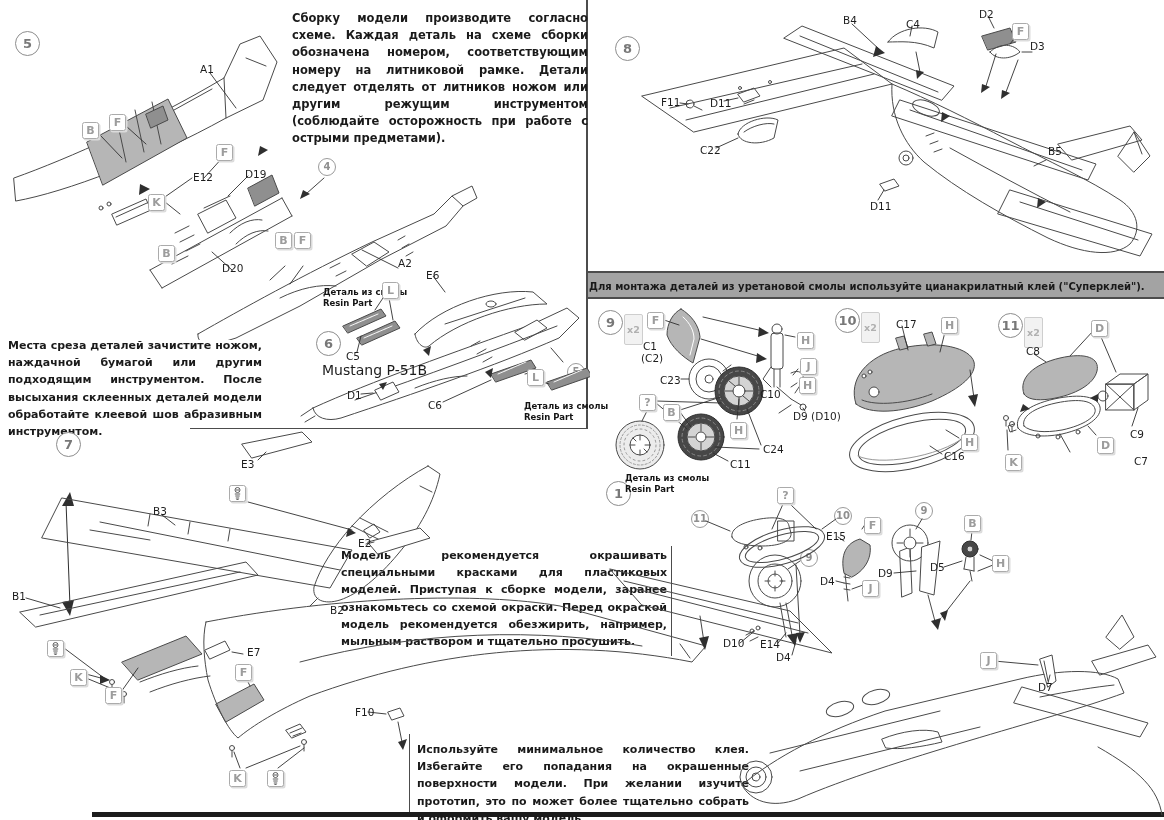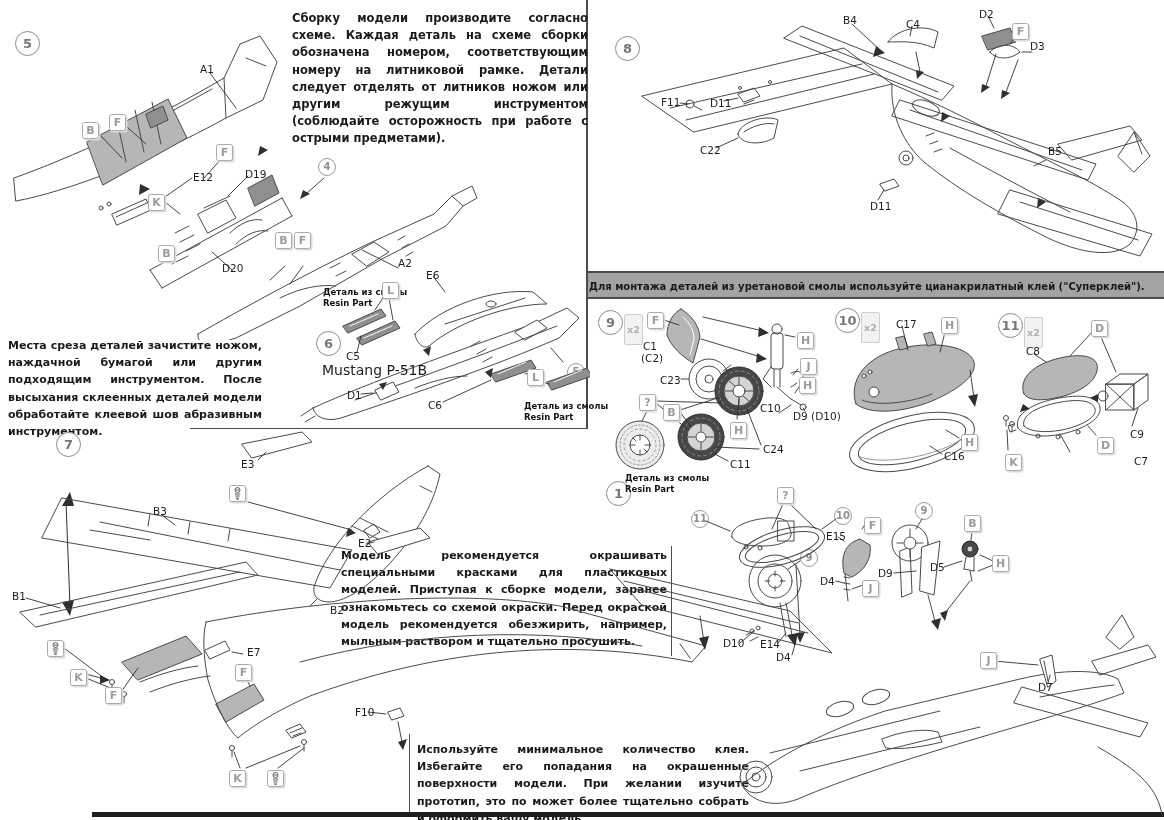--- a/index.html
+++ b/index.html
@@ -339,21 +339,21 @@
 
   <span class="pbox" style="left:647px;top:312px">F</span>
   <span class="plabel" style="left:643px;top:340px">C1</span>
   <span class="plabel" style="left:641px;top:352px">(C2)</span>
   <span class="plabel" style="left:660px;top:374px">C23</span>
   <span class="pbox" style="left:639px;top:394px">?</span>
   <span class="pbox" style="left:663px;top:404px">B</span>
   <span class="pbox" style="left:797px;top:332px">H</span>
   <span class="pbox" style="left:800px;top:358px">J</span>
   <span class="pbox" style="left:799px;top:377px">H</span>
-  <span class="plabel" style="left:760px;top:402px">C10</span>
+  <span class="plabel" style="left:760px;top:388px">C10</span>
   <span class="plabel" style="left:793px;top:410px">D9 (D10)</span>
   <span class="pbox" style="left:730px;top:422px">H</span>
   <span class="plabel" style="left:763px;top:443px">C24</span>
   <span class="plabel" style="left:730px;top:458px">C11</span>
   <div class="resin" style="left:625px;top:473px">
     <span style="display:block">Деталь из смолы</span>
     <span style="display:block">Resin Part</span>
   </div>
 
   <svg class="art" style="left:828px;top:308px" width="162" height="182" viewBox="0 0 162 182">

